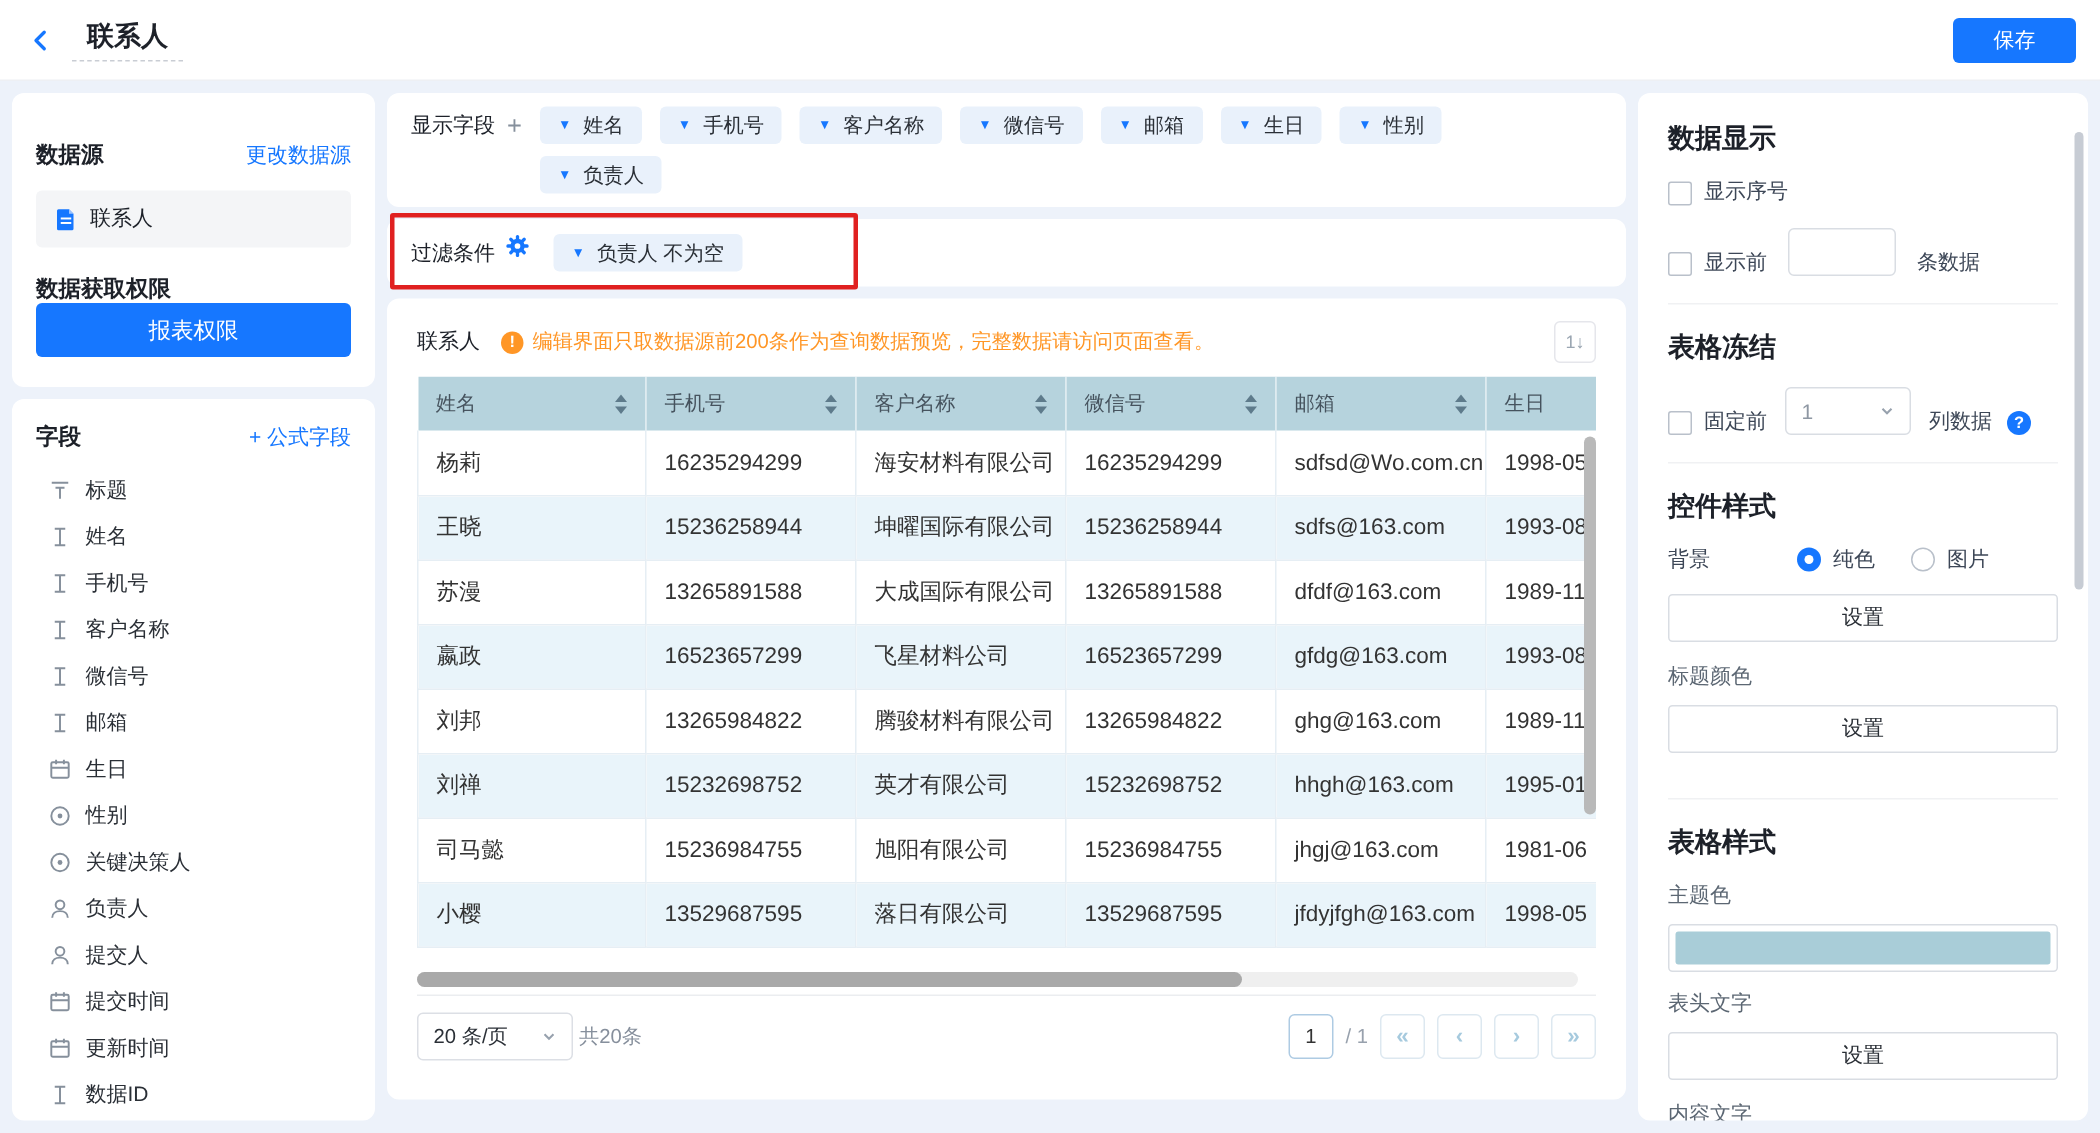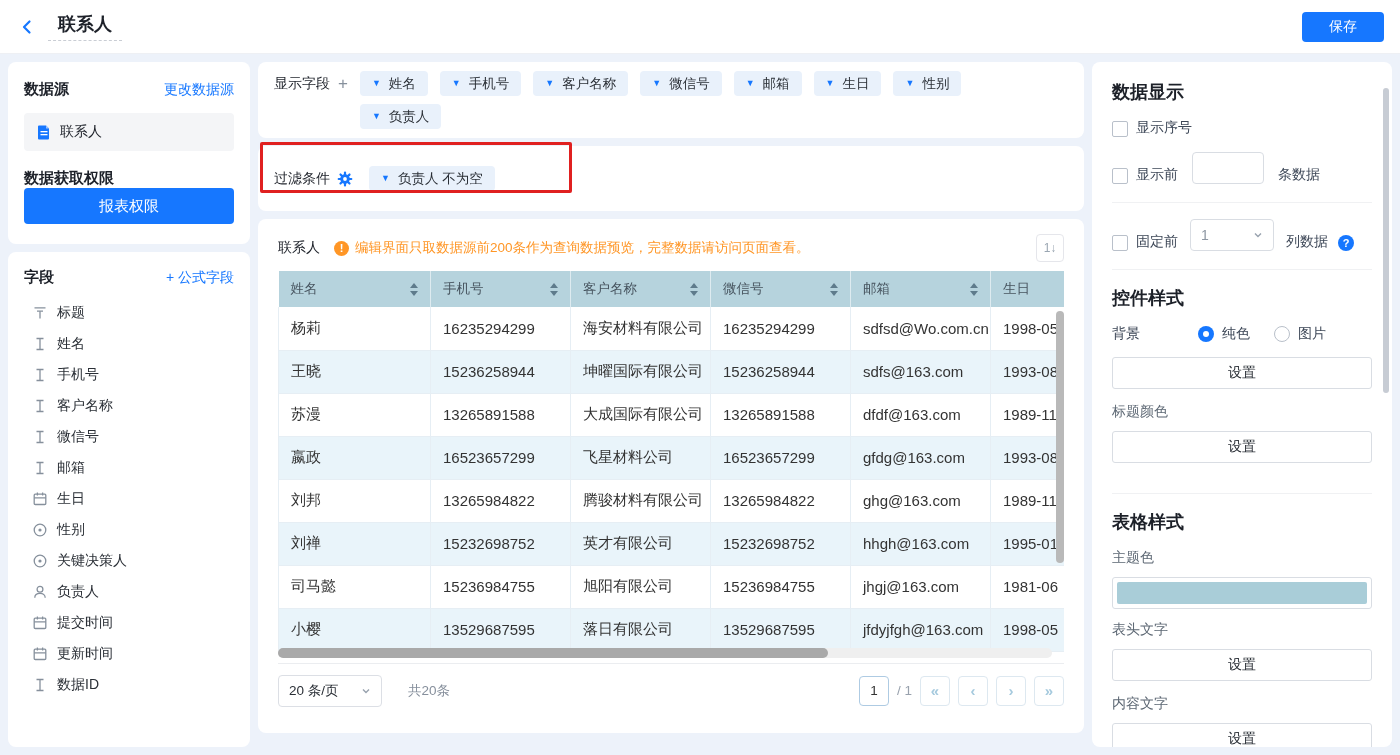--- a/index.html
+++ b/index.html
@@ -16,42 +16,42 @@
   .save-btn{width:82px;height:30px;background:#1677ff;color:#fff;border:none;border-radius:4px;font-size:14px}
 
   
   .layout{display:flex;gap:8px;padding:8px;height:701px}
   .card{background:#fff;border-radius:8px}
   .col-left{width:242px;display:flex;flex-direction:column;gap:8px}
   .col-center{flex:1;display:flex;flex-direction:column;gap:8px;min-width:0}
   .col-right{width:300px}
 
   
-  .ds-card{padding:18px 16px 20px}
+  .ds-card{padding:32px 16px 20px}
   .row-between{display:flex;align-items:center;justify-content:space-between}
   .panel-h{font-size:15px;font-weight:700;color:#1d2129}
   .blue-link{color:#1677ff;font-size:14px}
   .ds-item{margin-top:14px;height:38px;background:#f4f5f7;border-radius:4px;display:flex;align-items:center;gap:8px;padding:0 12px;font-size:14px;cursor:pointer}
   .mt16{margin-top:18px}
   .primary-btn{width:100%;height:36px;background:#1677ff;border:none;border-radius:4px;color:#fff;font-size:15px}
   .fields-card{flex:1;padding:16px;overflow:hidden}
   .field-list{list-style:none;margin-top:10px}
   .field-item{height:31px;display:flex;align-items:center;gap:9px;padding:0 8px;font-size:14px;color:#2a2f36;border-radius:4px;cursor:grab}
   .f-ico{display:flex;width:16px;flex:none}
 
   
   .chips-card{padding:9px 16px;display:flex;align-items:flex-start}
   .fld-label{font-size:14px;color:#1d2129;line-height:25px;white-space:nowrap}
   .add-btn{border:none;background:none;color:#86909c;font-size:17px;line-height:25px;padding:0 2px;margin:0 10px 0 6px}
   .chips{width:680px;display:flex;flex-wrap:wrap;gap:8px 12px}
   .chip{height:25px;background:#e9f1fb;border-radius:4px;display:inline-flex;align-items:center;gap:8px;padding:0 12px;font-size:13.5px;color:#2a2f36;cursor:pointer;white-space:nowrap}
   .caret{color:#1677ff;font-size:9px;line-height:1}
 
   
-  .filter-card{padding:20px 16px;display:flex;align-items:center;position:relative}
+  .filter-card{padding:10px 16px;display:flex;align-items:flex-start;position:relative}
   .gear-btn{background:none;border:none;display:flex;margin-left:7px;padding:0}
   .filter-card .chip{margin-left:16px}
   .annotation{position:absolute;left:2px;top:-4px;width:312px;height:51px;border:3px solid #e02020;border-radius:2px;pointer-events:none;z-index:3}
 
   
   .table-card{flex:1;margin-bottom:14px;padding:12px 20px 16px;display:flex;flex-direction:column;min-height:0}
   .table-toolbar{display:flex;align-items:center;gap:14px;height:34px}
   .tbl-title{font-size:14px;font-weight:500;color:#1d2129}
   .warning{display:flex;align-items:center;gap:6px;min-width:0}
   .warn-ico{width:15px;height:15px;flex:none;background:#ff9626;border-radius:50%;color:#fff;font-size:11px;font-weight:700;display:flex;align-items:center;justify-content:center}
@@ -63,21 +63,21 @@
   .th-inner{display:flex;align-items:center}
   .th-lbl{flex:1}
   .sort-caret{display:inline-flex;flex-direction:column;gap:3px;margin-left:8px}
   .sort-caret .up{width:0;height:0;border-left:4px solid transparent;border-right:4px solid transparent;border-bottom:5px solid #5e7b8b}
   .sort-caret .dn{width:0;height:0;border-left:4px solid transparent;border-right:4px solid transparent;border-top:5px solid #5e7b8b}
   .grid td{height:43px;padding:0 12px;font-size:15px;color:#333;background:#fff;border:1px solid #e6eef4;border-top:none;white-space:nowrap;overflow:hidden}
   .grid tbody tr:nth-child(even) td{background:#e9f4fa}
   .vscroll{position:absolute;right:0;top:40px;width:8px;height:252px;background:#b9b9b9;border-radius:4px}
   .hscroll{position:absolute;left:0;right:12px;bottom:5px;height:10px;background:#efefef;border-radius:5px}
   .hthumb{width:71%;height:10px;background:#a9a9a9;border-radius:5px}
-  .pagination{border-top:1px solid #ebedf0;height:54px;display:flex;align-items:center;gap:26px}
+  .pagination{border-top:1px solid #ebedf0;height:54px;display:flex;align-items:center;gap:4px}
   .page-size{width:104px;height:32px;border:1px solid #dcdfe5;border-radius:4px;display:flex;align-items:center;justify-content:space-between;padding:0 10px;font-size:13.5px;color:#2a2f36;cursor:pointer}
   .total{font-size:13.5px;color:#868f9c}
   .pager{margin-left:auto;display:flex;align-items:center;gap:8px}
   .page-box{min-width:30px;height:30px;border:1px solid #aecbe3;border-radius:4px;display:flex;align-items:center;justify-content:center;font-size:13.5px;color:#333;padding:0 9px}
   .page-of{color:#98a1ad;font-size:13.5px}
   .nav-wrap{display:flex;gap:8px}
   .nav-btn{width:30px;height:30px;border:1px solid #dde8f0;border-radius:4px;background:#fff;color:#a6cade;font-size:15px;font-weight:700;padding:0;line-height:1}
 
   
   .right-card{height:100%;padding:18px 20px;position:relative;overflow:hidden}
@@ -221,20 +221,29 @@
             <span class="f-lbl">关键决策人</span>
           </li>
           <li class="field-item">
             <span class="f-ico">
               <svg width="16" height="16" viewBox="0 0 16 16" fill="none" stroke="#86909c" stroke-width="1.3">
                 <circle cx="8" cy="5.2" r="2.9"></circle>
                 <path d="M2.8 13.8c0-2.9 2.3-4.4 5.2-4.4s5.2 1.5 5.2 4.4"></path>
               </svg>
             </span>
             <span class="f-lbl">负责人</span>
+          </li>
+          <li class="field-item">
+            <span class="f-ico">
+              <svg width="16" height="16" viewBox="0 0 16 16" fill="none" stroke="#86909c" stroke-width="1.3">
+                <circle cx="8" cy="5.2" r="2.9"></circle>
+                <path d="M2.8 13.8c0-2.9 2.3-4.4 5.2-4.4s5.2 1.5 5.2 4.4"></path>
+              </svg>
+            </span>
+            <span class="f-lbl">提交人</span>
           </li>
           <li class="field-item">
             <span class="f-ico">
               <svg width="16" height="16" viewBox="0 0 16 16" fill="none" stroke="#86909c" stroke-width="1.3">
                 <rect x="2.2" y="3.2" width="11.6" height="10.3" rx="1"></rect>
                 <path d="M2.2 6.8h11.6M5.4 1.5v3M10.6 1.5v3"></path>
               </svg>
             </span>
             <span class="f-lbl">提交时间</span>
           </li>
@@ -498,20 +507,21 @@
       </div>
       <div class="ck-row">
         <span class="checkbox"></span>
         <span>显示前</span>
         <input class="num-input" value="" style="">
         <span>条数据</span>
       </div>
 
       <div class="divider"></div>
 
+      <h2>表格冻结</h2>
       <div class="ck-row">
         <span class="checkbox"></span>
         <span>固定前</span>
         <div class="mini-select">
           <span>1</span>
           <svg width="10" height="10" viewBox="0 0 10 10" fill="none" stroke="#98a2ae" stroke-width="1.4">
               <path d="M2 3.5l3 3 3-3"></path>
             </svg>
         </div>
         <span>列数据</span>

